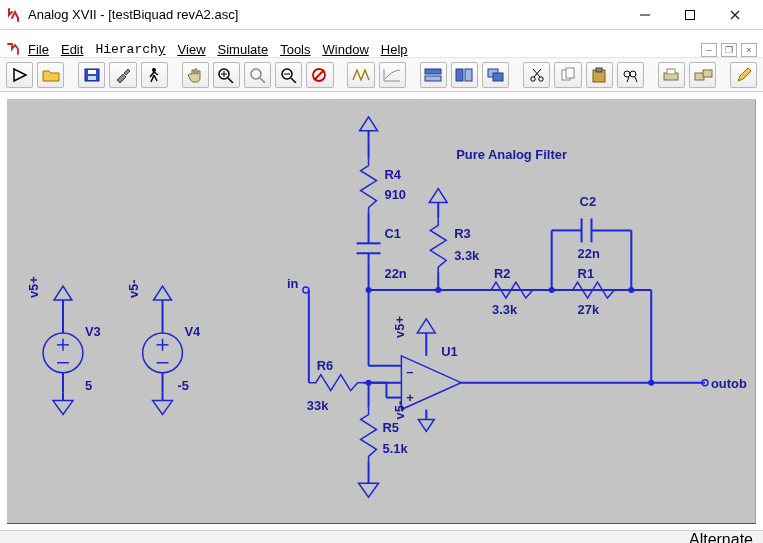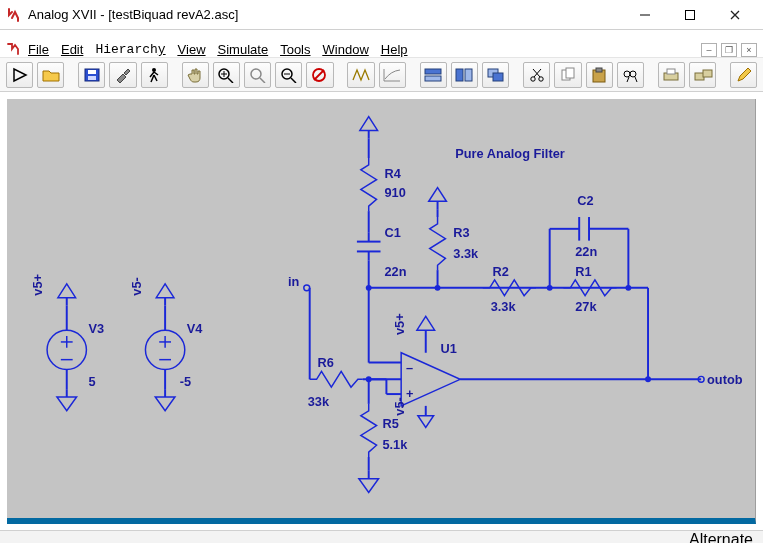--- a/index.html
+++ b/index.html
@@ -22,21 +22,21 @@
   .cmdbar .chrome .cbtn { width:16px; height:14px; border:1px solid #b0b0b0; font-size:9px; line-height:12px; text-align:center; color:#555; }
 
   
   .toolbar { height:34px; display:flex; align-items:center; padding:0 6px; gap:4px; border-bottom:1px solid #d0d0d0; background:#f8f8f8; }
   .tool { width:28px; height:26px; border:1px solid #b8b8b8; background:linear-gradient(#fdfdfd,#ececec); display:flex; align-items:center; justify-content:center; border-radius:2px; }
   .tool svg { display:block; }
   .tsep { width:6px; }
 
   
   .canvas-wrap { position:relative; height:438px; overflow:hidden; border-top:1px solid #fff; }
-  .canvas { position:absolute; left:7px; top:6px; right:7px; bottom:6px; background:#c4c4c4; border-right:1px solid #9e9e9e; border-bottom:6px solid #0369a1; }
+  .canvas { position:absolute; left:7px; top:6px; right:7px; bottom:6px; background:#c4c4c4; border-right:1px solid #9e9e9e; border-bottom:1px solid #0369a1; }
   .schematic text { font-family: Arial, sans-serif; font-size:13px; fill:#1a1a9a; font-weight:600; }
   .schematic text.title { font-weight:700; fill:#1a1a9a; }
   .schematic .wire { stroke:#1a27d8; stroke-width:2; fill:none; }
   .schematic .thin { stroke:#1a27d8; stroke-width:1.5; fill:none; }
   .schematic .node { fill:#1a27d8; }
 
   
   .status { height:19px; display:flex; align-items:center; justify-content:flex-end; padding:0 10px; border-top:1px solid #d0d0d0; background:#f3f3f3; font-size:16px; }
 
   .u { text-decoration: underline; }

